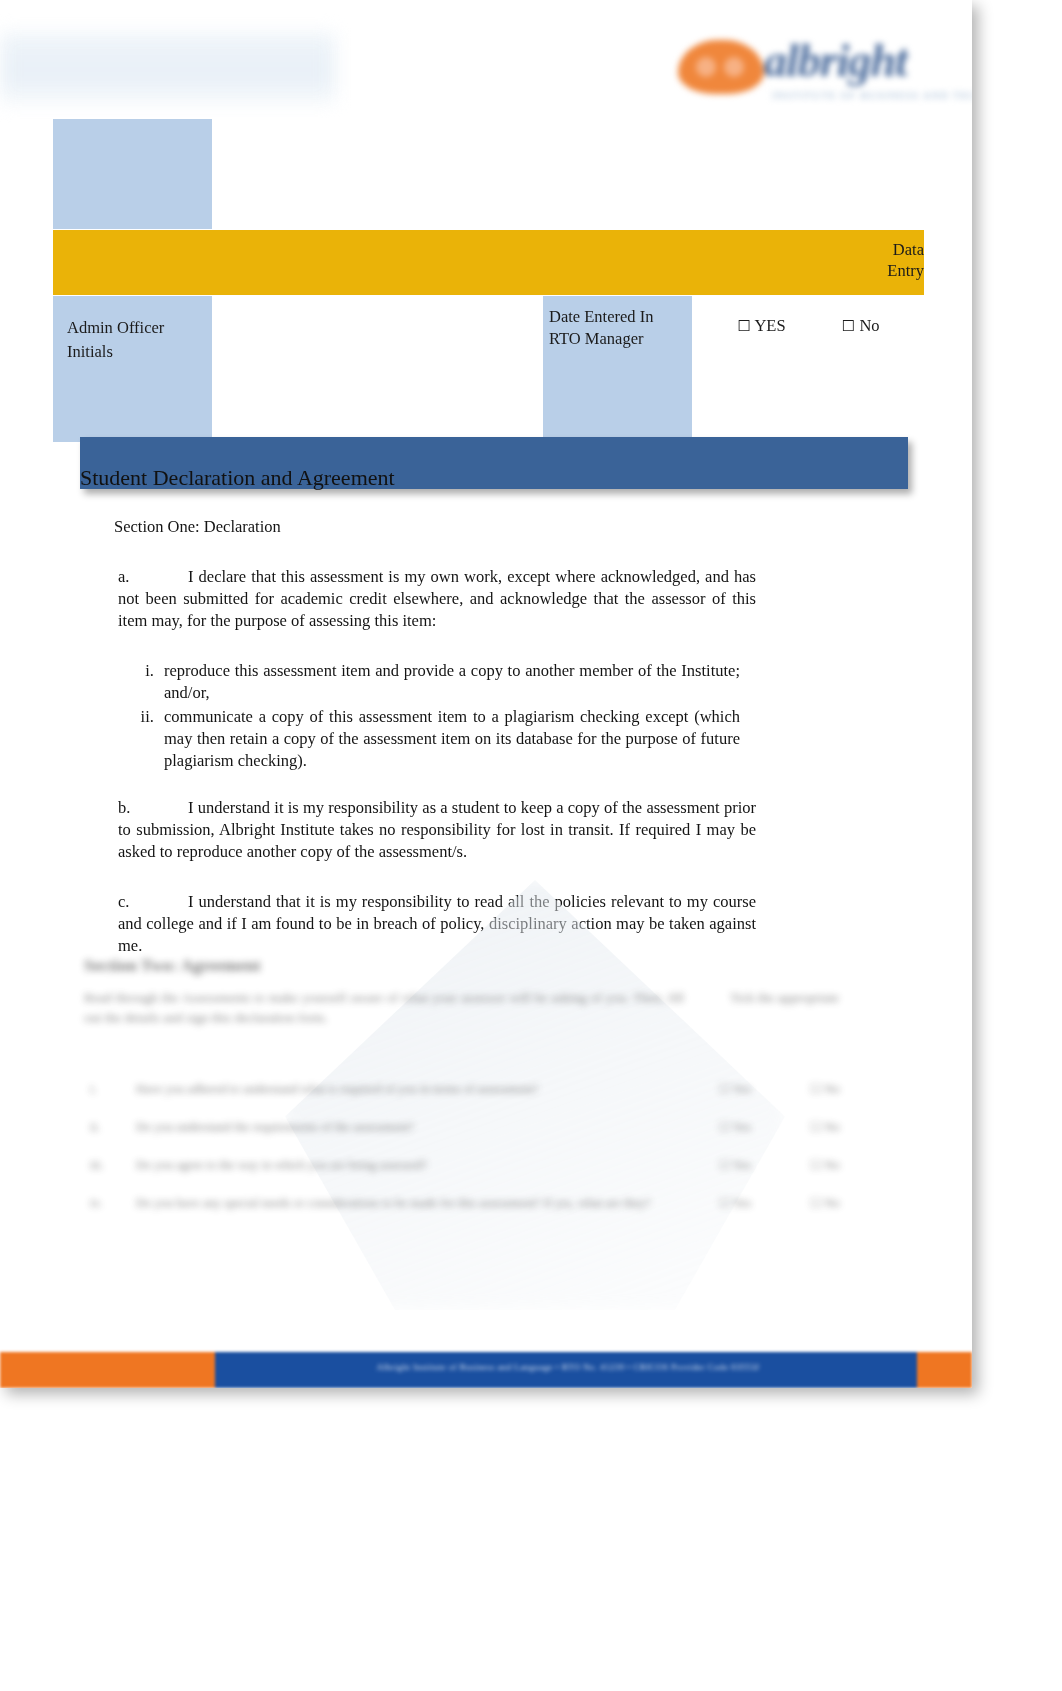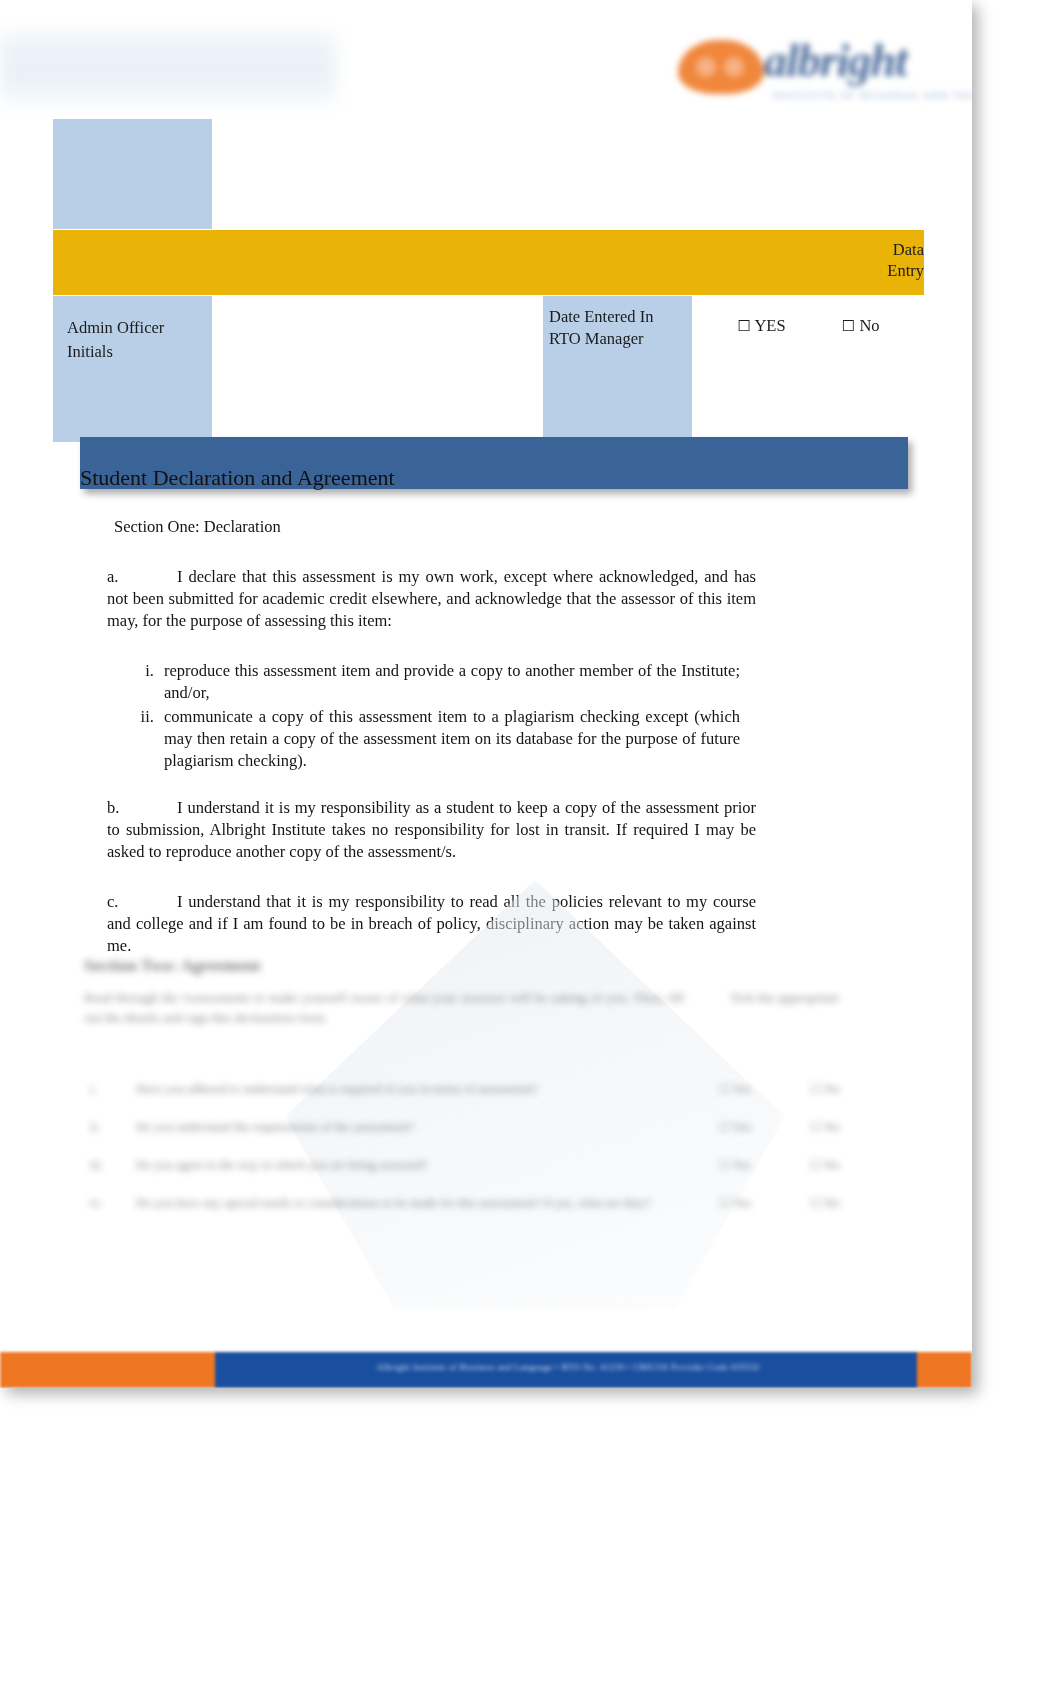--- a/index.html
+++ b/index.html
@@ -152,21 +152,21 @@
     position: absolute;
     left: 106px;
     top: 516px;
     width: 650px;
     font-size: 16.5px;
     line-height: 1.33;
     color: #141414;
   }
   #body .sec-head { margin: 0 0 28px 8px; }
   #body p.para {
-    margin: 0 0 28px 1px;
+    margin: 0 0 28px 12px;
     text-align: justify;
   }
   #body p.para .lbl { display: inline-block; width: 70px; }
   ol.roman {
     margin: 0 16px 26px 0;
     padding-left: 52px;
     list-style-type: lower-roman;
   }
   ol.roman li {
     margin: 0 0 2px 0;

